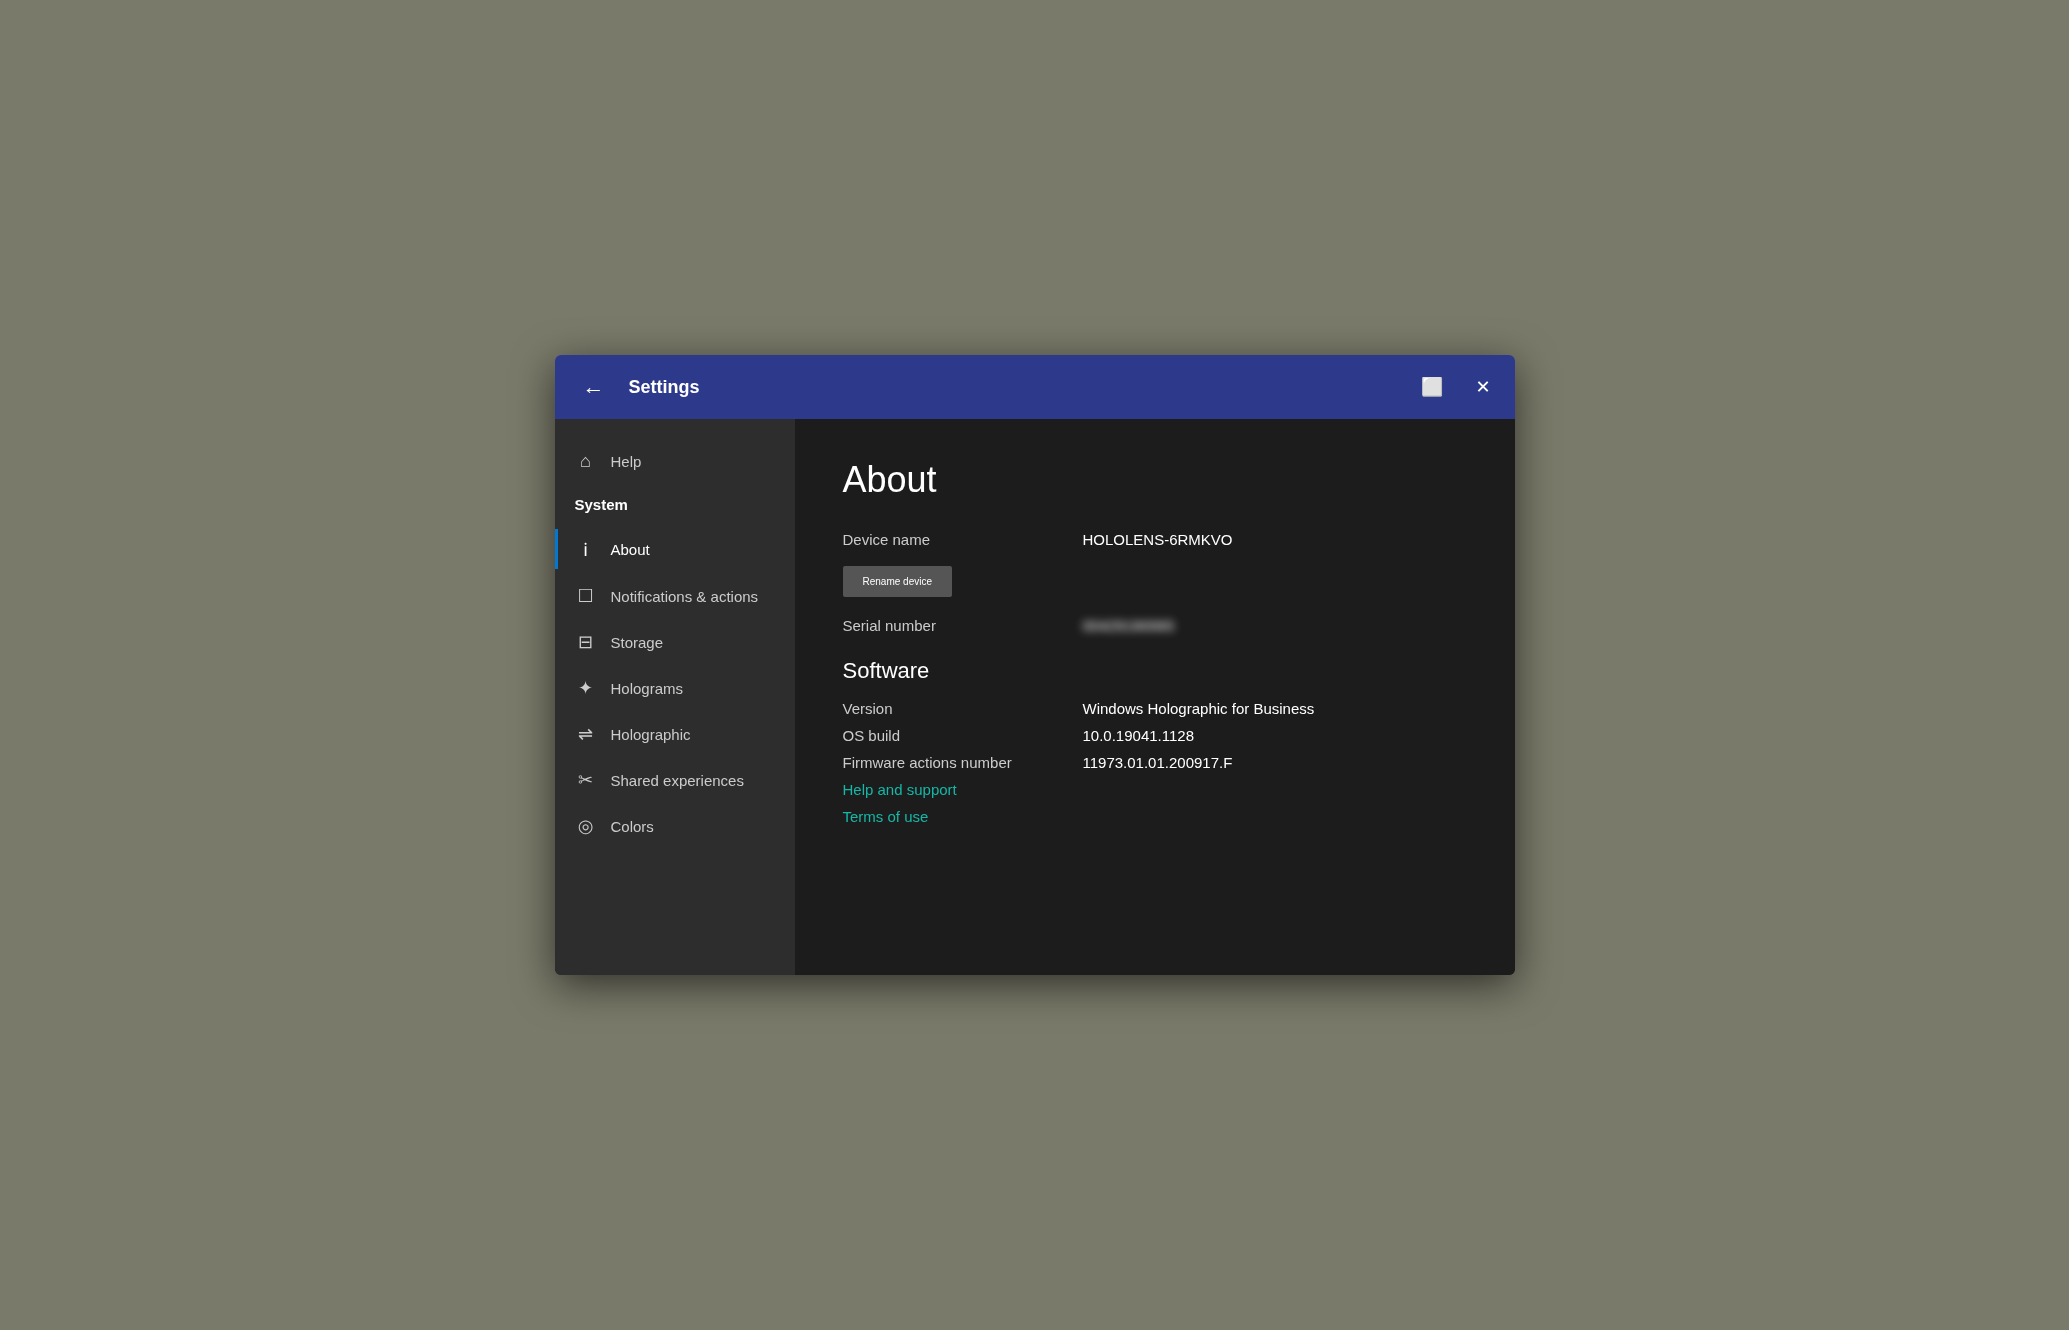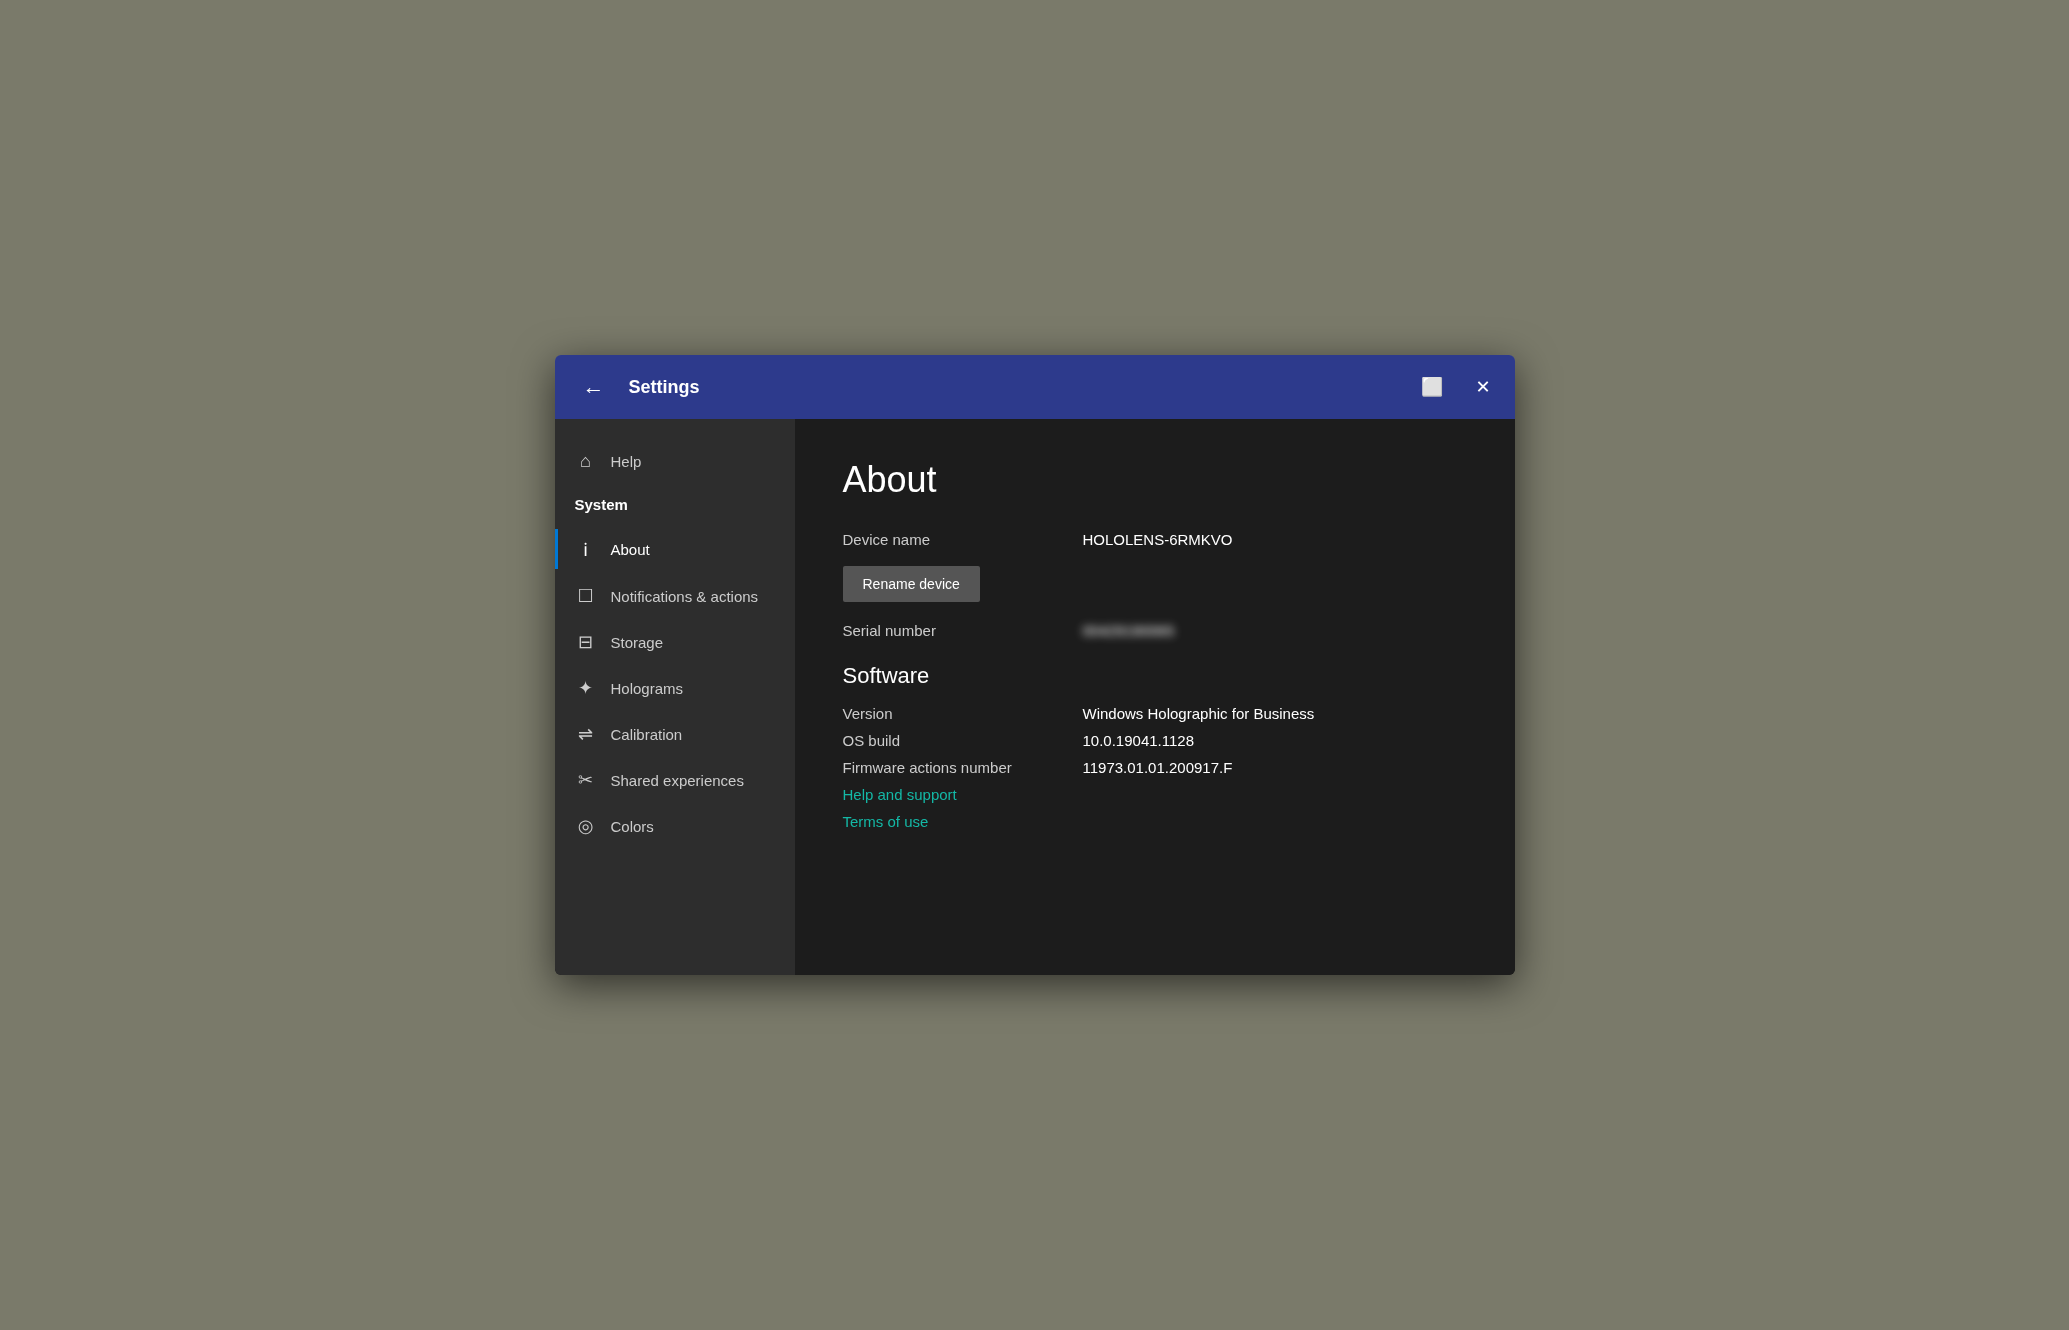--- a/index.html
+++ b/index.html
@@ -156,21 +156,21 @@
     .info-value.blurred {
       filter: blur(4px);
       user-select: none;
     }
 
     .rename-btn {
       background: #555555;
       border: none;
       color: white;
       padding: 10px 20px;
-      font-size: 14px;
+      font-size: 10px;
       cursor: pointer;
       margin: 8px 0 20px 0;
       border-radius: 2px;
     }
 
     .section-title {
       font-size: 22px;
       font-weight: 400;
       margin: 24px 0 16px 0;
       color: white;
@@ -227,21 +227,21 @@
         <span>Storage</span>
       </div>
 
       <div class="sidebar-item">
         <span class="sidebar-icon">✦</span>
         <span>Holograms</span>
       </div>
 
       <div class="sidebar-item">
         <span class="sidebar-icon">⇌</span>
-        <span>Calibration</span>
+        <span>Holographic</span>
       </div>
 
       <div class="sidebar-item">
         <span class="sidebar-icon">✂</span>
         <span>Shared experiences</span>
       </div>
 
       <div class="sidebar-item">
         <span class="sidebar-icon">◎</span>
         <span>Colors</span>

